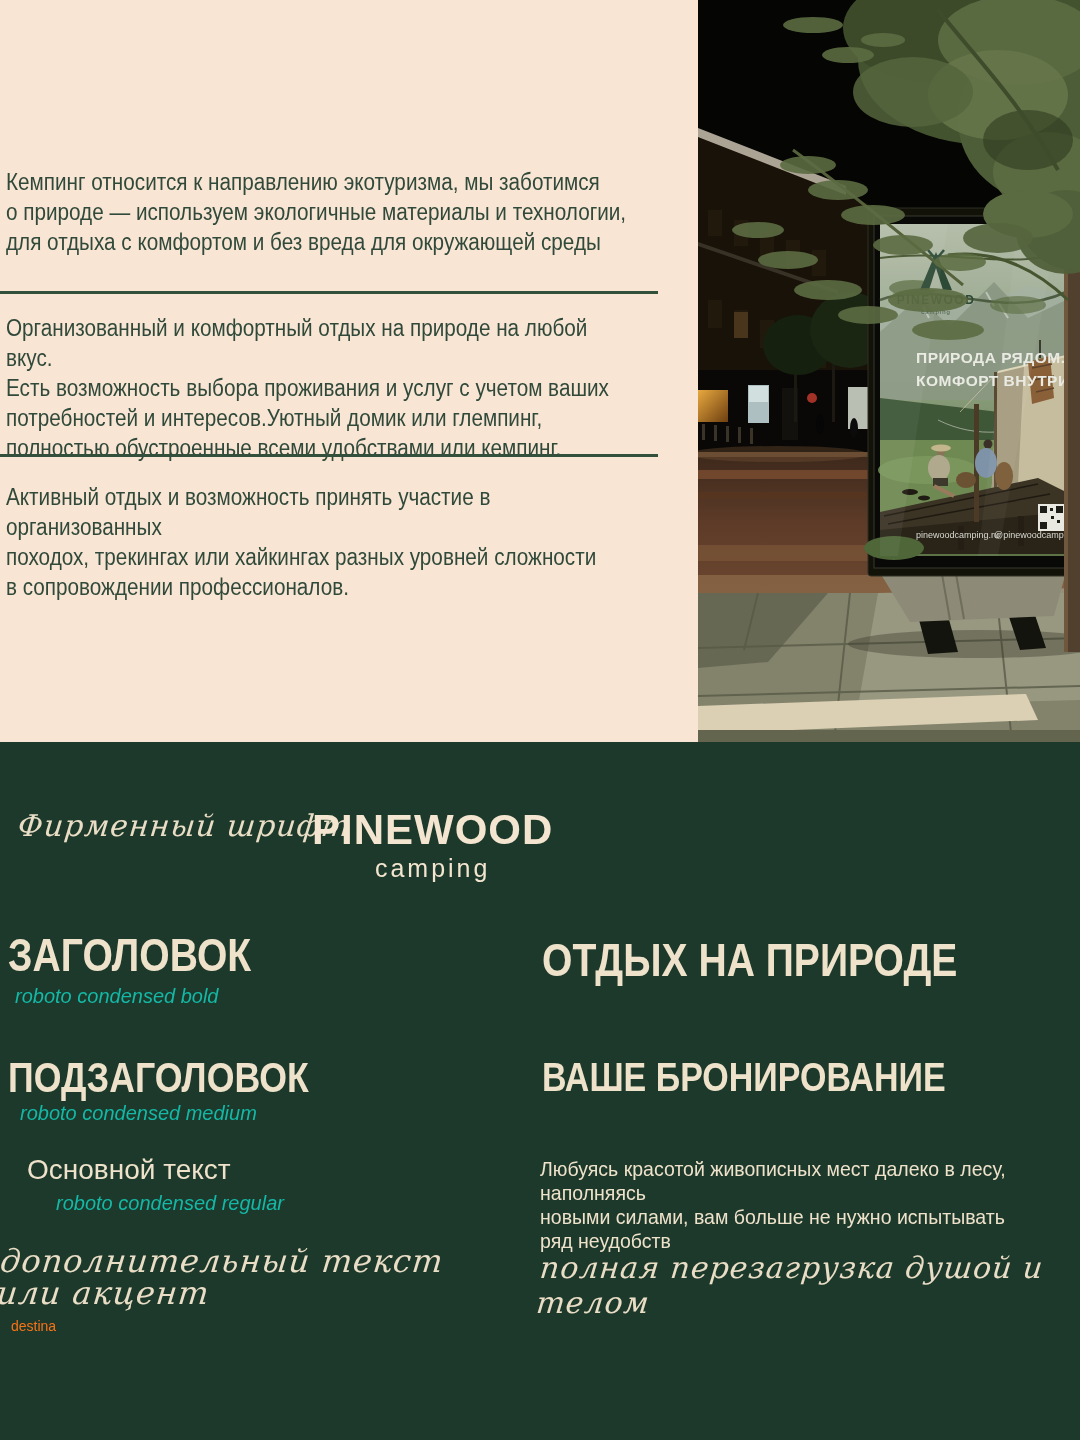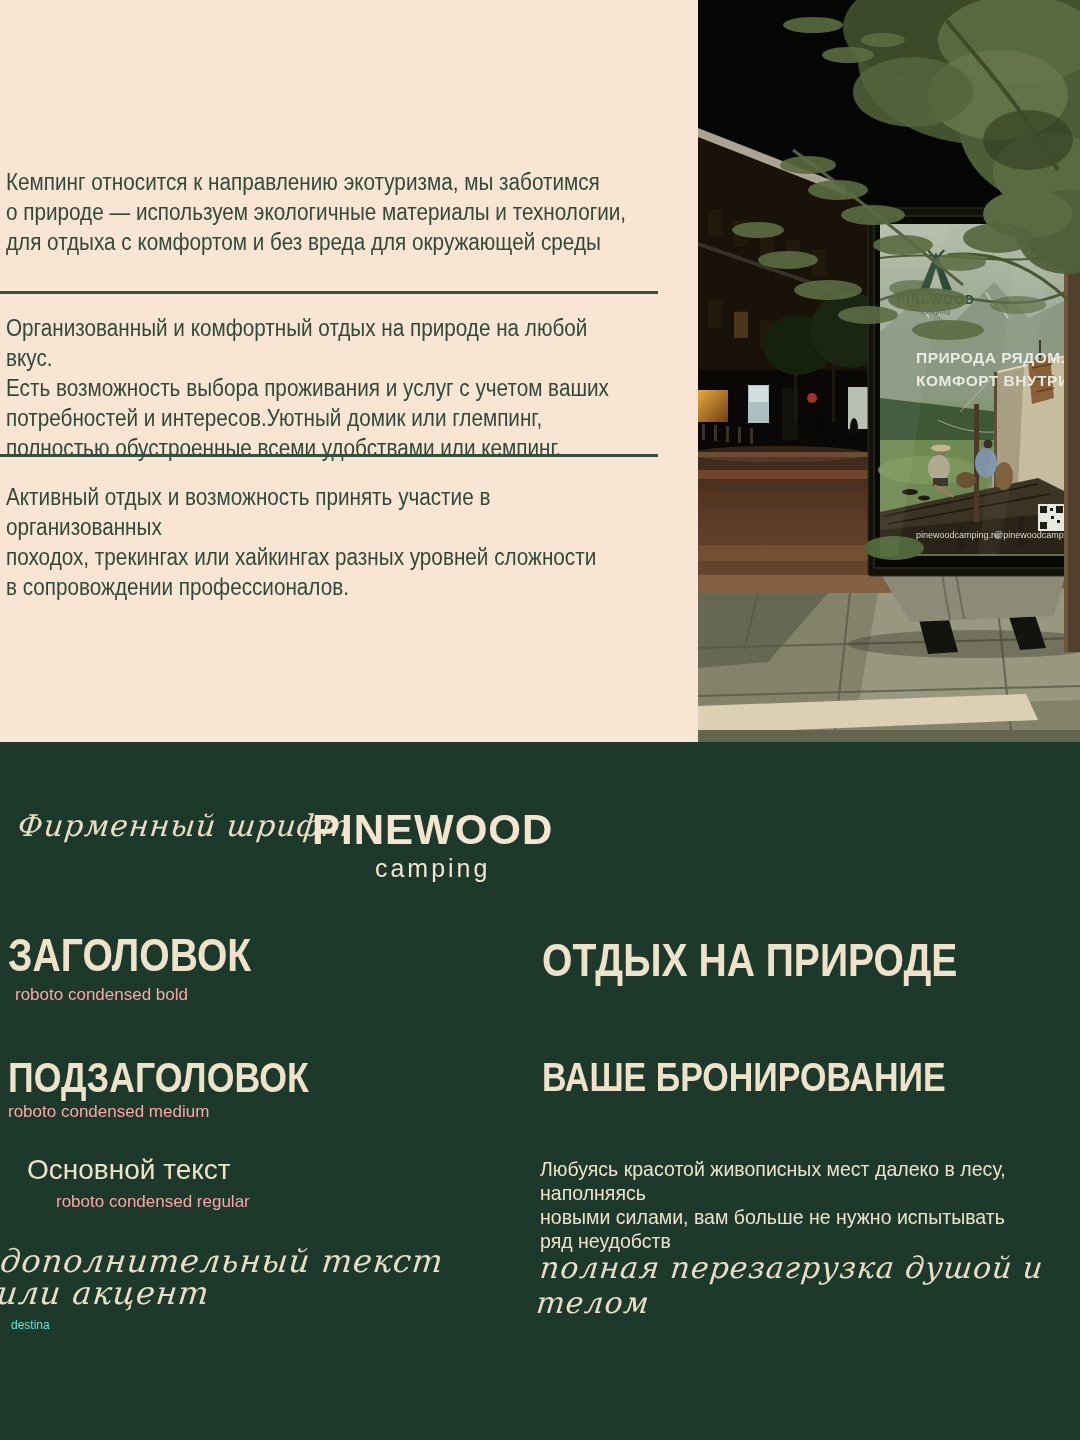--- a/index.html
+++ b/index.html
@@ -16,22 +16,22 @@
   
   .green{left:0;top:742px;width:1080px;height:698px;background:#1d392b;color:#efe2ca;}
   .script{font-family:"DejaVu Serif",serif;font-style:italic;color:#e9ddc5;
           transform:skewX(-6deg);transform-origin:0 0;letter-spacing:1px;white-space:pre-line;}
   .wordmark{font-size:42px;font-weight:800;letter-spacing:1px;color:#f3e5cf;}
   .wordsub{font-size:25px;font-weight:400;letter-spacing:3px;color:#f3e5cf;text-align:center;}
   .h-big{font-size:46px;font-weight:700;transform:scaleX(.85);transform-origin:0 0;white-space:nowrap;}
   .h-mid{font-size:42px;font-weight:700;transform:scaleX(.85);transform-origin:0 0;white-space:nowrap;}
   .h-sub{font-size:40px;font-weight:700;transform:scaleX(.85);transform-origin:0 0;white-space:nowrap;}
   .t-body{font-size:28px;font-weight:400;margin-left:19px;}
-  .t-label{font-size:17px;font-weight:400;color:#fca5a5;}
-  .t-small{font-size:12px;font-weight:400;color:#5eead4;}
+  .t-label{font-size:20px;font-weight:400;color:#14b8a6;font-style:italic;}
+  .t-small{font-size:14px;font-weight:400;color:#f97316;}
   .ex-body{font-size:21px;line-height:24px;white-space:pre-line;
            transform:scaleX(.93);transform-origin:0 0;}
 </style>
 </head>
 <body>
 
 <div class="page">
 
   <div class="abs cream">
     <div class="abs para" style="left:6px;top:167px;">Кемпинг относится к направлению экотуризма, мы заботимся
@@ -275,21 +275,21 @@
 
     <div class="abs" style="left:312px;top:64px;text-align:center;">
       <div class="wordmark">PINEWOOD</div>
       <div class="wordsub">camping</div>
     </div>
 
     <div class="abs h-big" style="left:8px;top:186px;">ЗАГОЛОВОК</div>
     <div class="abs t-label" style="left:15px;top:243px;">roboto condensed bold</div>
 
     <div class="abs h-mid" style="left:8px;top:312px;">ПОДЗАГОЛОВОК</div>
-    <div class="abs t-label" style="left:8px;top:360px;">roboto condensed medium</div>
+    <div class="abs t-label" style="left:20px;top:360px;">roboto condensed medium</div>
 
     <div class="abs t-body" style="left:8px;top:412px;">Основной текст</div>
     <div class="abs t-label" style="left:8px;top:450px;margin-left:48px;">roboto condensed regular</div>
 
     <div class="abs script" style="left:2px;top:503px;font-size:32px;line-height:32px;">дополнительный текст
 или акцент</div>
     <div class="abs t-small" style="left:11px;top:576px;">destina</div>
 
     <div class="abs h-big" style="left:542px;top:191px;">ОТДЫХ НА ПРИРОДЕ</div>
     <div class="abs h-sub" style="left:542px;top:313px;">ВАШЕ БРОНИРОВАНИЕ</div>

